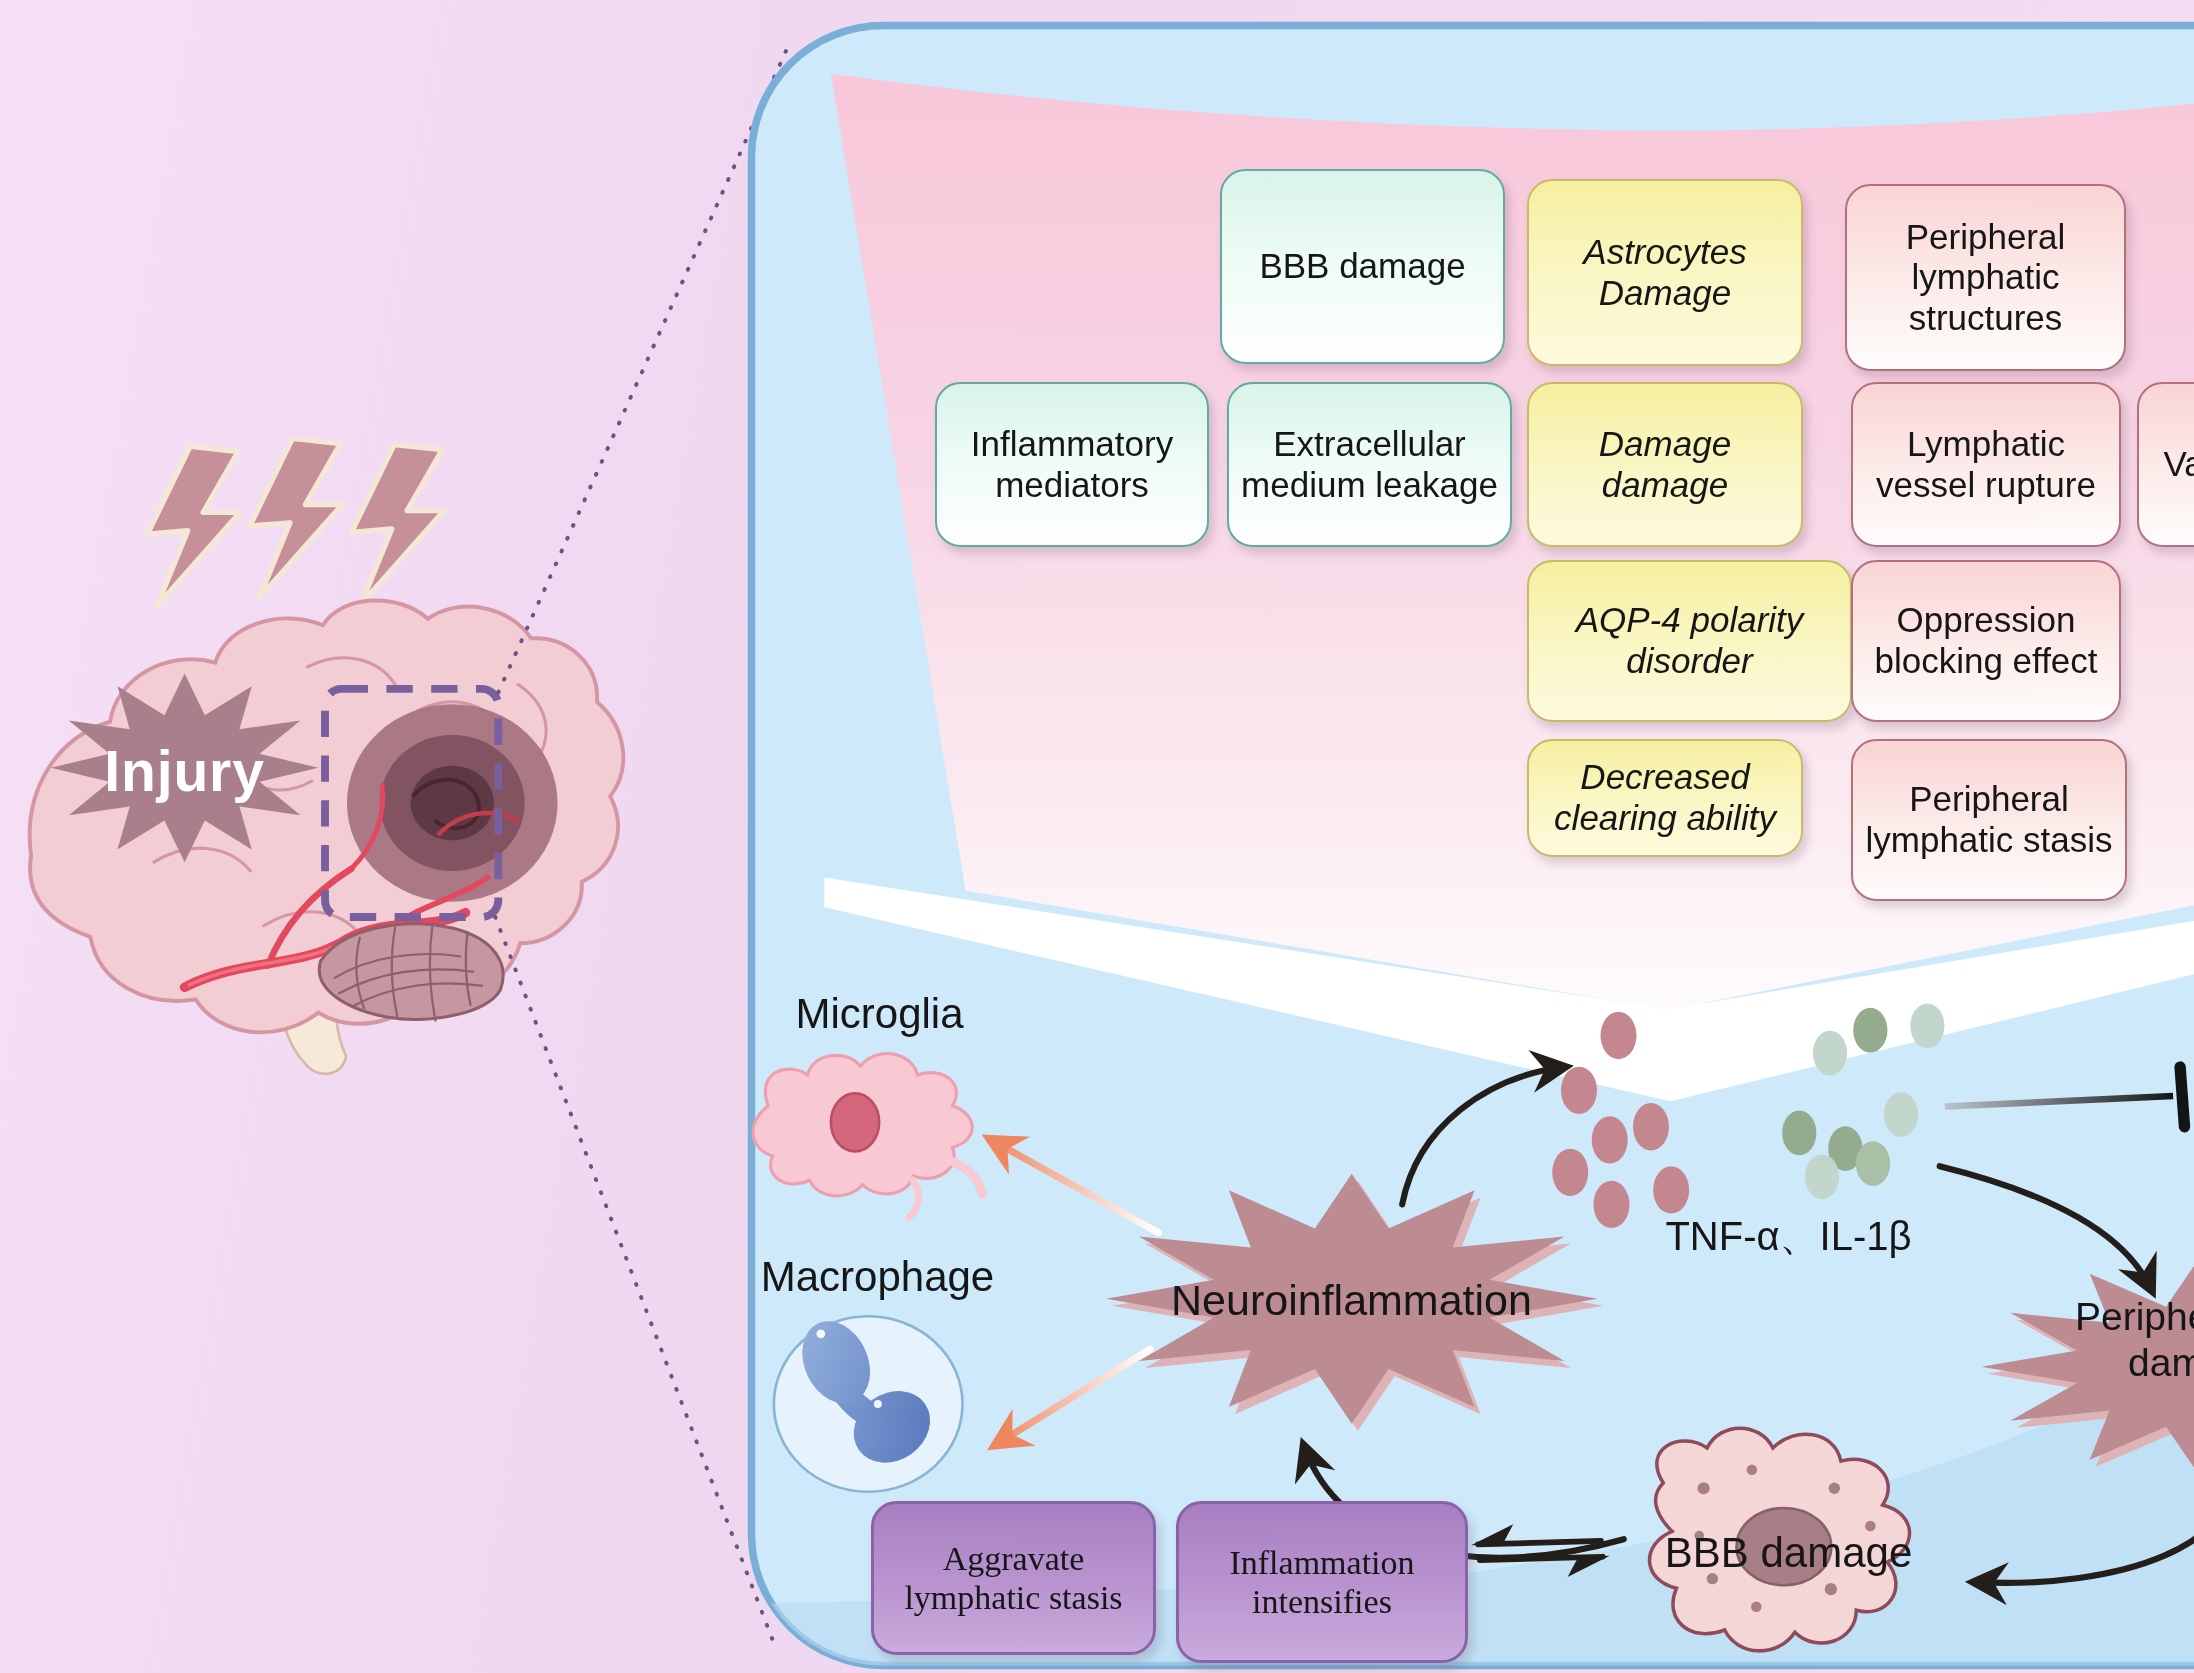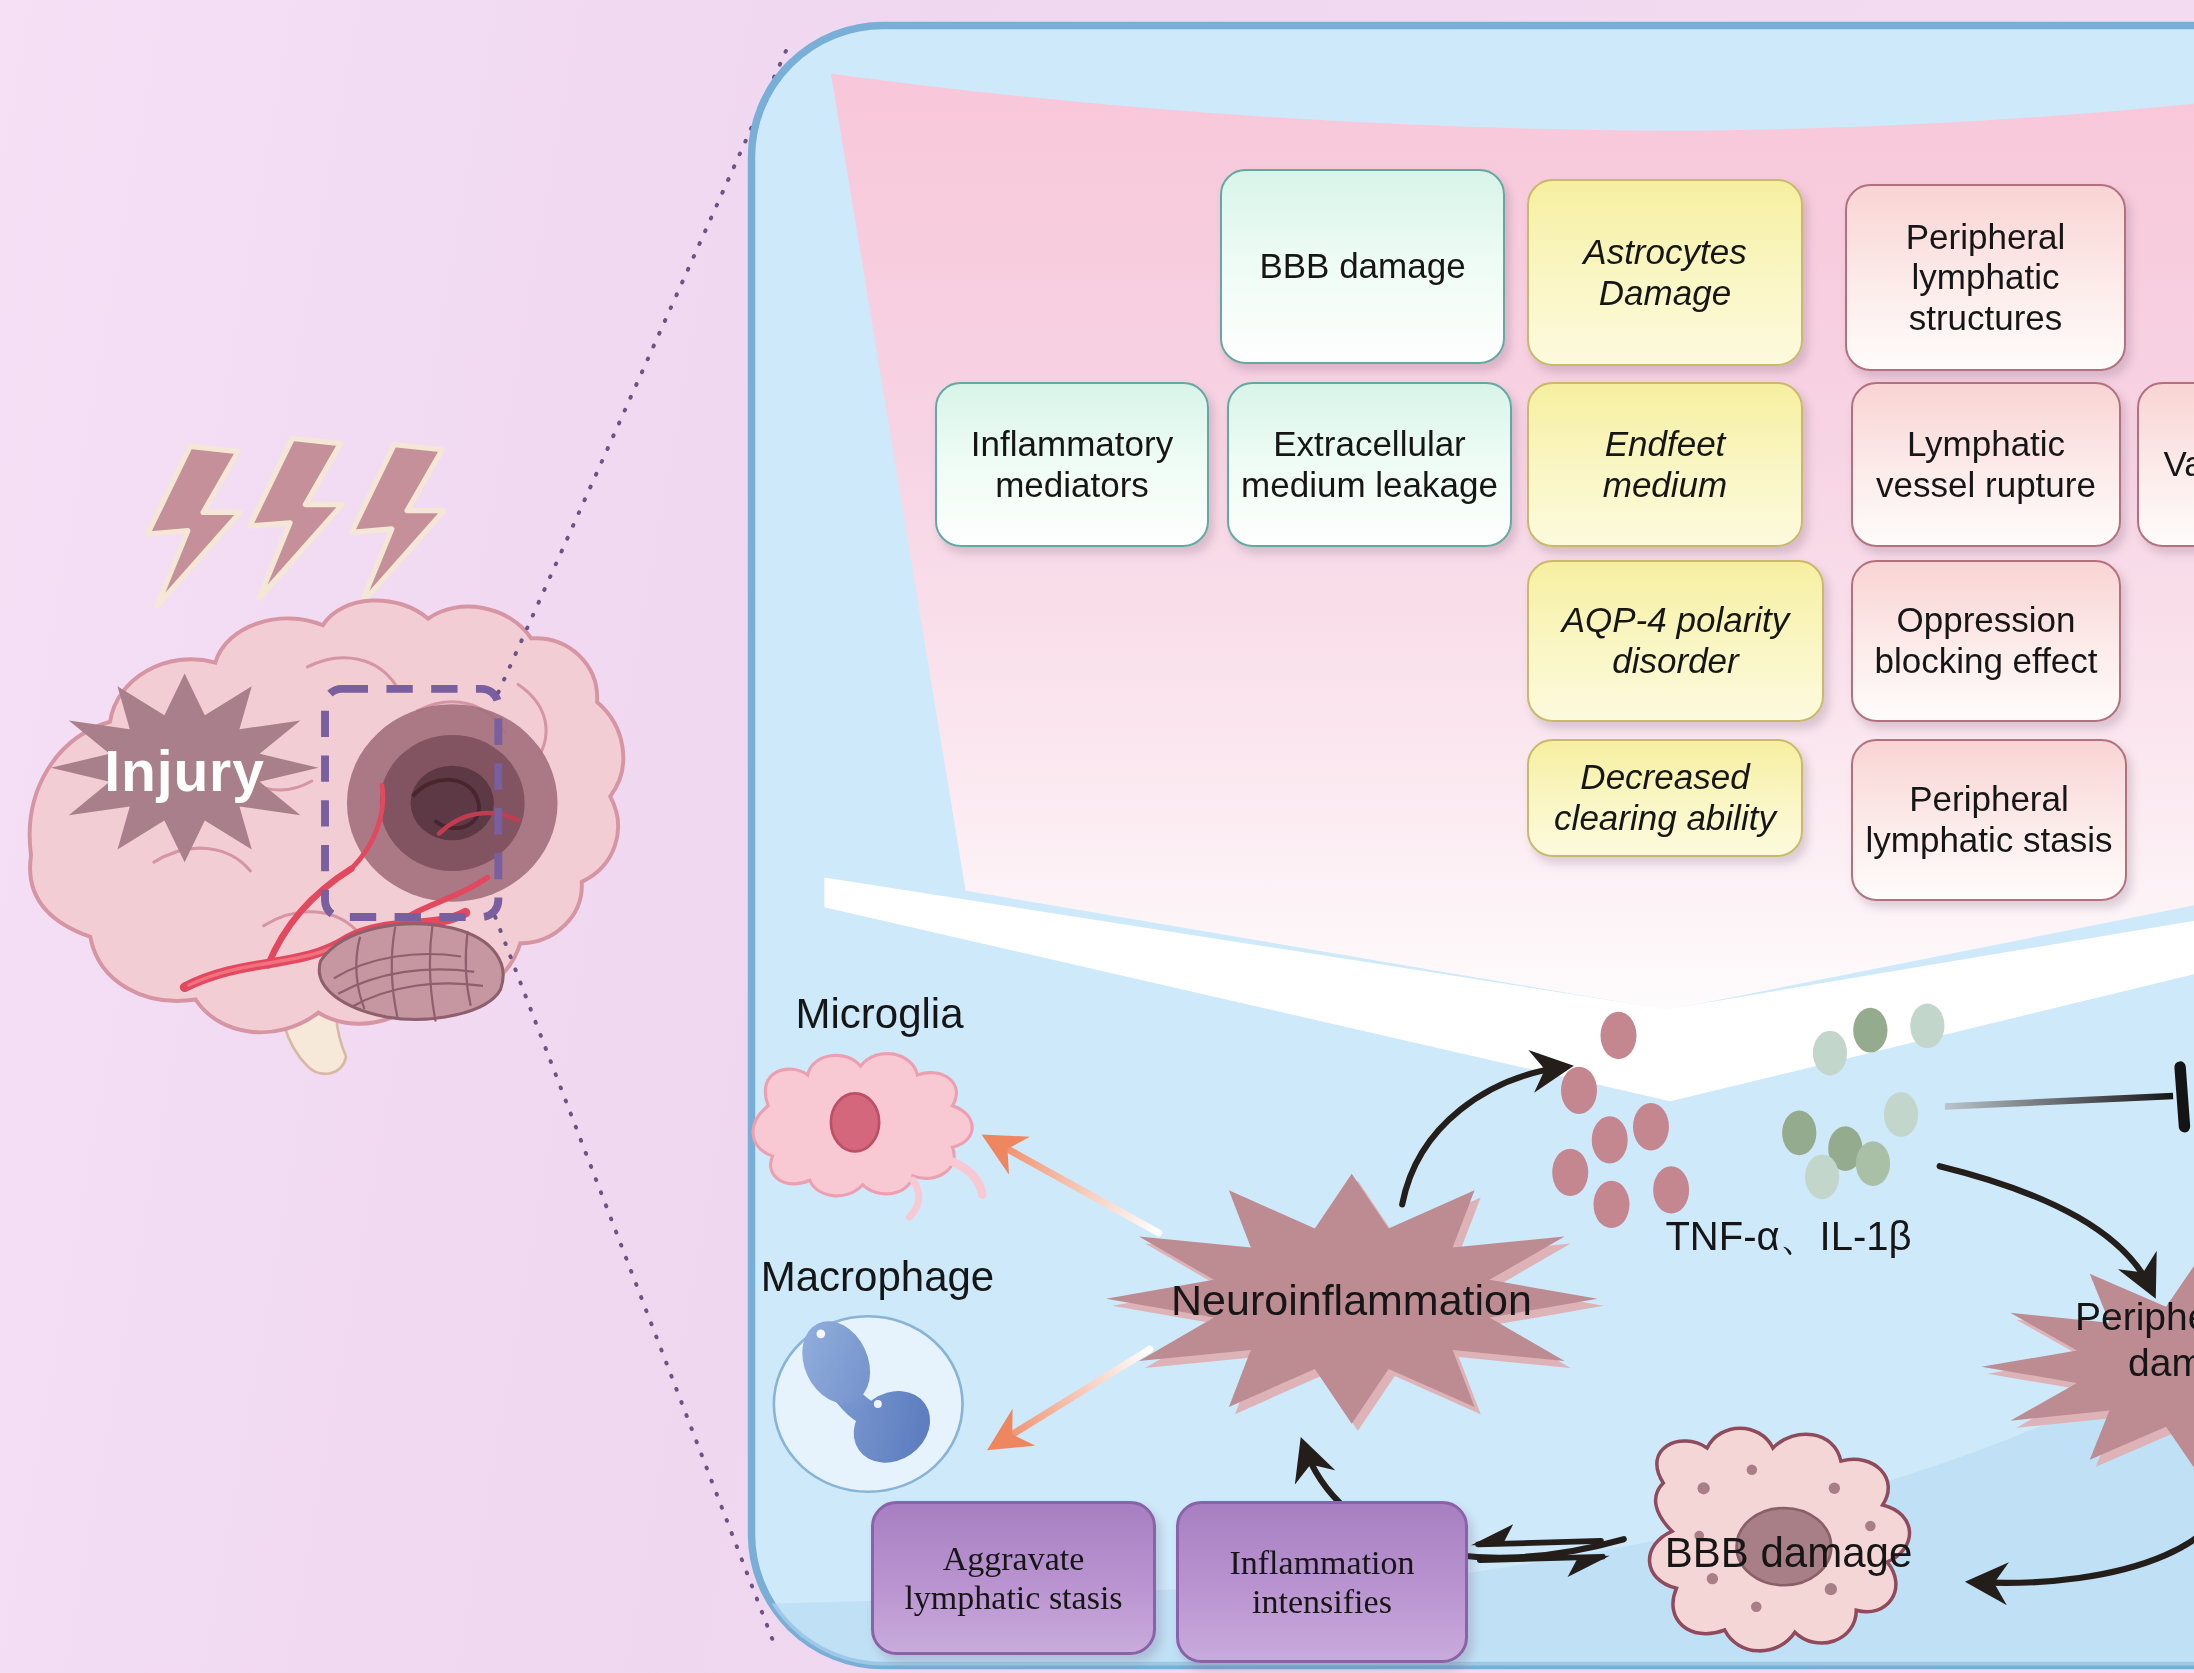--- a/index.html
+++ b/index.html
@@ -222,25 +222,25 @@
     <polygon points="3668,3546 3572,3594 3596,3549" stroke="none"></polygon>
   </g>
 </svg>
 
   <div class="box mint" style="left:1220px;top:169px;width:285px;height:195px">BBB damage</div>
   <div class="box yellow" style="left:1527px;top:179px;width:276px;height:187px">Astrocytes Damage</div>
   <div class="box pinkb" style="left:1817px;top:184px;width:281px;height:187px">Peripheral lymphatic structures</div>
 
   <div class="box mint" style="left:935px;top:382px;width:274px;height:165px">Inflammatory mediators</div>
   <div class="box mint" style="left:1227px;top:382px;width:285px;height:165px">Extracellular medium leakage</div>
-  <div class="box yellow" style="left:1527px;top:382px;width:276px;height:165px">Endfeet medium</div>
+  <div class="box yellow" style="left:1527px;top:382px;width:276px;height:165px">Damage damage</div>
   <div class="box pinkb" style="left:1823px;top:382px;width:270px;height:165px">Lymphatic vessel rupture</div>
   <div class="box pinkb" style="left:2109px;top:382px;width:274px;height:165px">Valve damage</div>
 
-  <div class="box yellow" style="left:1527px;top:560px;width:297px;height:162px">AQP-4 polarity disorder</div>
+  <div class="box yellow" style="left:1527px;top:560px;width:325px;height:162px">AQP-4 polarity disorder</div>
   <div class="box pinkb" style="left:1823px;top:560px;width:270px;height:162px">Oppression blocking effect</div>
 
   <div class="box yellow" style="left:1527px;top:739px;width:276px;height:118px">Decreased clearing ability</div>
   <div class="box pinkb" style="left:1823px;top:739px;width:276px;height:162px">Peripheral lymphatic stasis</div>
 
   <div class="box purple" style="left:871px;top:1501px;width:285px;height:154px">Aggravate lymphatic stasis</div>
   <div class="box purple" style="left:1176px;top:1501px;width:292px;height:162px">Inflammation intensifies</div>
 
   <div class="lbl injury-lbl" style="left:53px;top:737px;width:263px;text-align:center;">Injury</div>
   <div class="lbl" style="left:783px;top:988px;width:193px;font-size:42px">Microglia</div>

